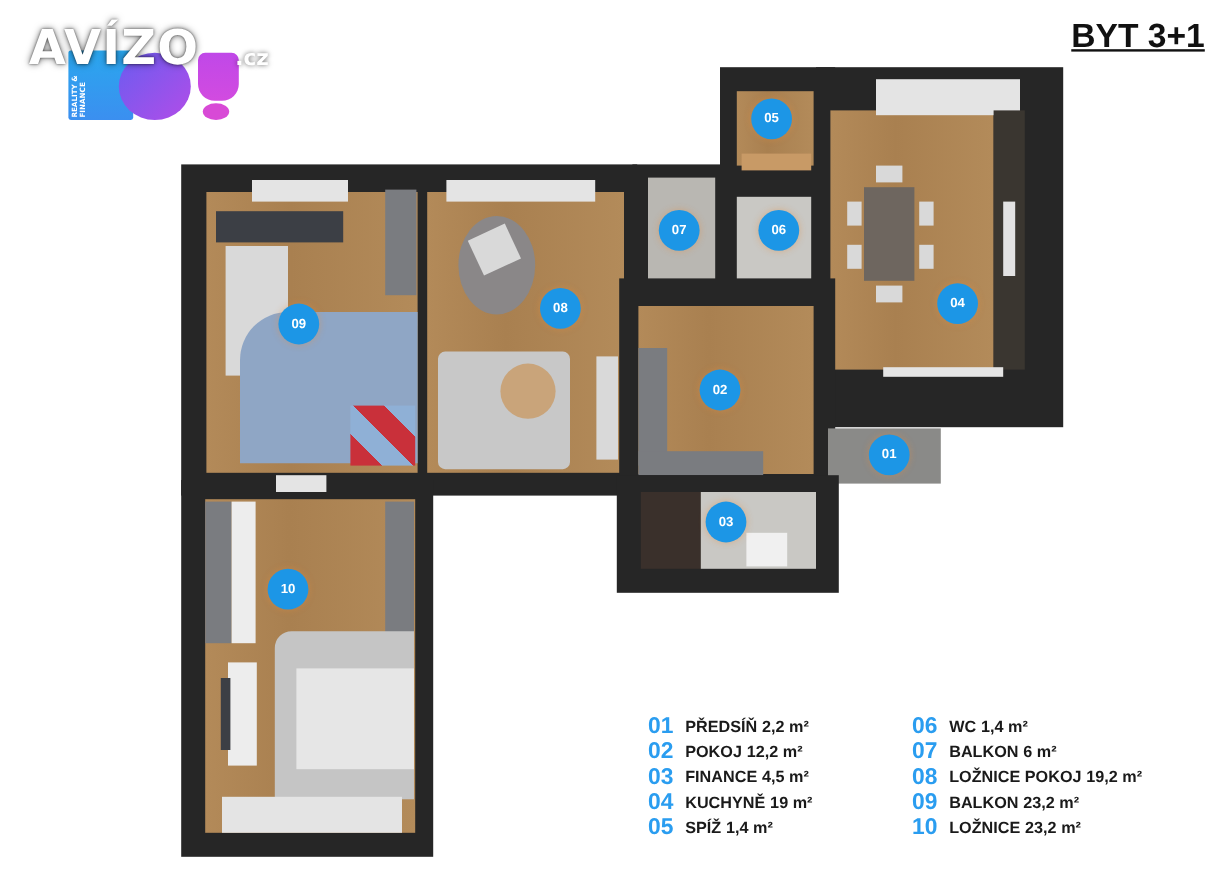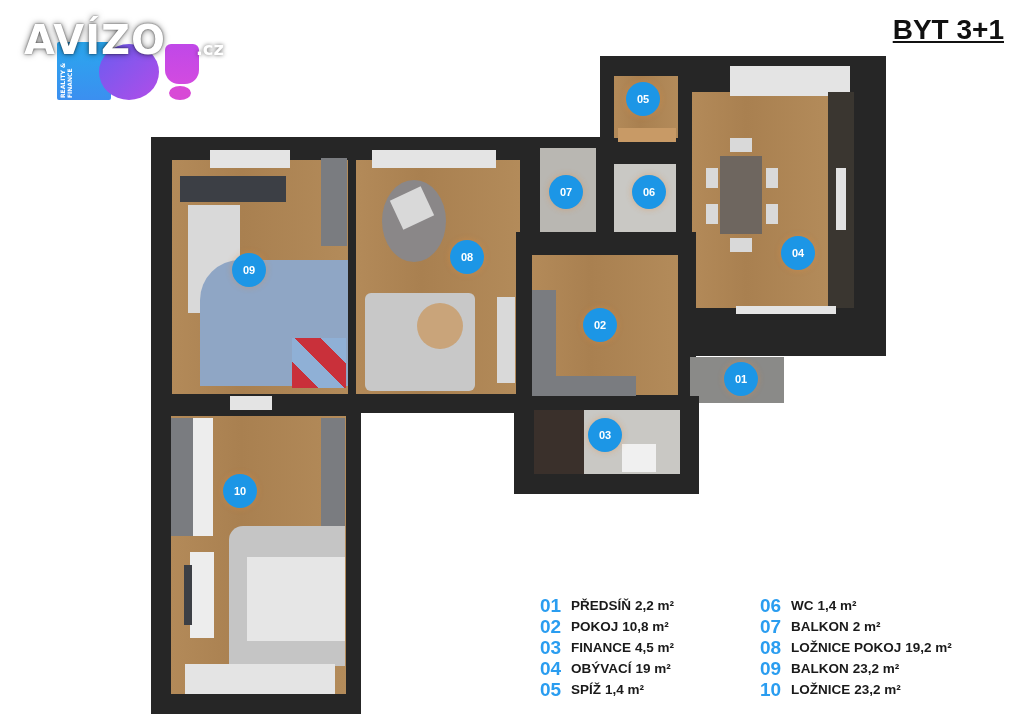--- a/index.html
+++ b/index.html
@@ -123,49 +123,49 @@
 
 <div class="abs" style="left:540px;top:595px;">
   <div class="legend-row">
     <span class="legend-num">01</span>
     <span class="legend-label">PŘEDSÍŇ</span>
     <span class="legend-area">2,2 m²</span>
   </div>
   <div class="legend-row">
     <span class="legend-num">02</span>
     <span class="legend-label">POKOJ</span>
-    <span class="legend-area">10,8 m²</span>
+    <span class="legend-area">12,2 m²</span>
   </div>
   <div class="legend-row">
     <span class="legend-num">03</span>
     <span class="legend-label">FINANCE</span>
     <span class="legend-area">4,5 m²</span>
   </div>
   <div class="legend-row">
     <span class="legend-num">04</span>
-    <span class="legend-label">OBÝVACÍ</span>
+    <span class="legend-label">KUCHYNĚ</span>
     <span class="legend-area">19 m²</span>
   </div>
   <div class="legend-row">
     <span class="legend-num">05</span>
     <span class="legend-label">SPÍŽ</span>
     <span class="legend-area">1,4 m²</span>
   </div>
 </div>
 
 <div class="abs" style="left:760px;top:595px;">
   <div class="legend-row">
     <span class="legend-num">06</span>
     <span class="legend-label">WC</span>
     <span class="legend-area">1,4 m²</span>
   </div>
   <div class="legend-row">
     <span class="legend-num">07</span>
     <span class="legend-label">BALKON</span>
-    <span class="legend-area">2 m²</span>
+    <span class="legend-area">6 m²</span>
   </div>
   <div class="legend-row">
     <span class="legend-num">08</span>
     <span class="legend-label">LOŽNICE POKOJ</span>
     <span class="legend-area">19,2 m²</span>
   </div>
   <div class="legend-row">
     <span class="legend-num">09</span>
     <span class="legend-label">BALKON</span>
     <span class="legend-area">23,2 m²</span>

